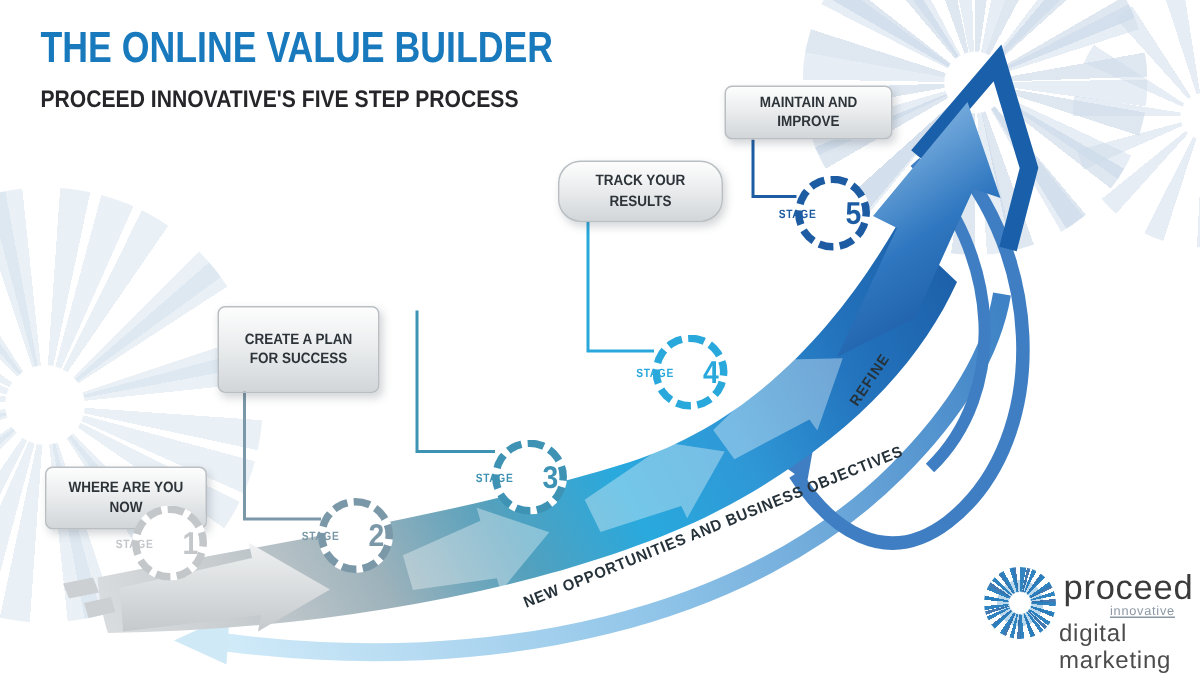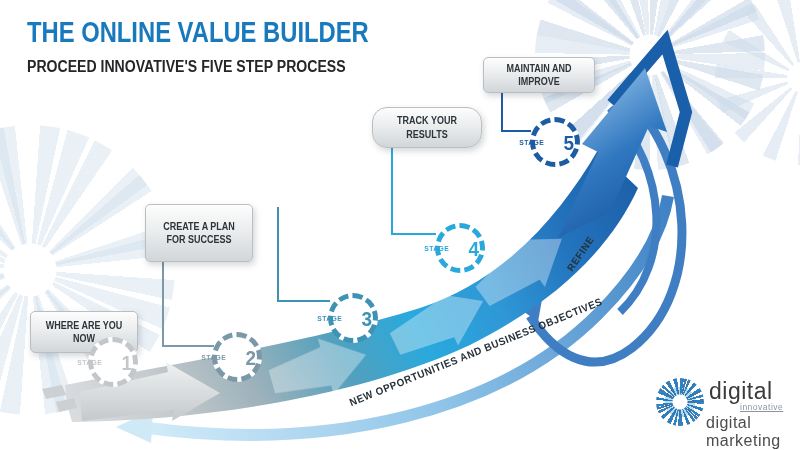--- a/index.html
+++ b/index.html
@@ -173,17 +173,17 @@
   </div>
   <div class="badge g5">
     <span class="w">STAGE</span>
     <span class="n">5</span>
   </div>
 
   <div class="ascent">NEW OPPORTUNITIES AND BUSINESS OBJECTIVES</div>
   <div class="refine">REFINE</div>
 
   <div class="logo-icon"></div>
-  <div class="logo-name">digital</div>
+  <div class="logo-name">proceed</div>
   <div class="logo-sub">innovative</div>
   <div class="logo-tag">digital marketing</div>
 
 </div>
 
 </body></html>

